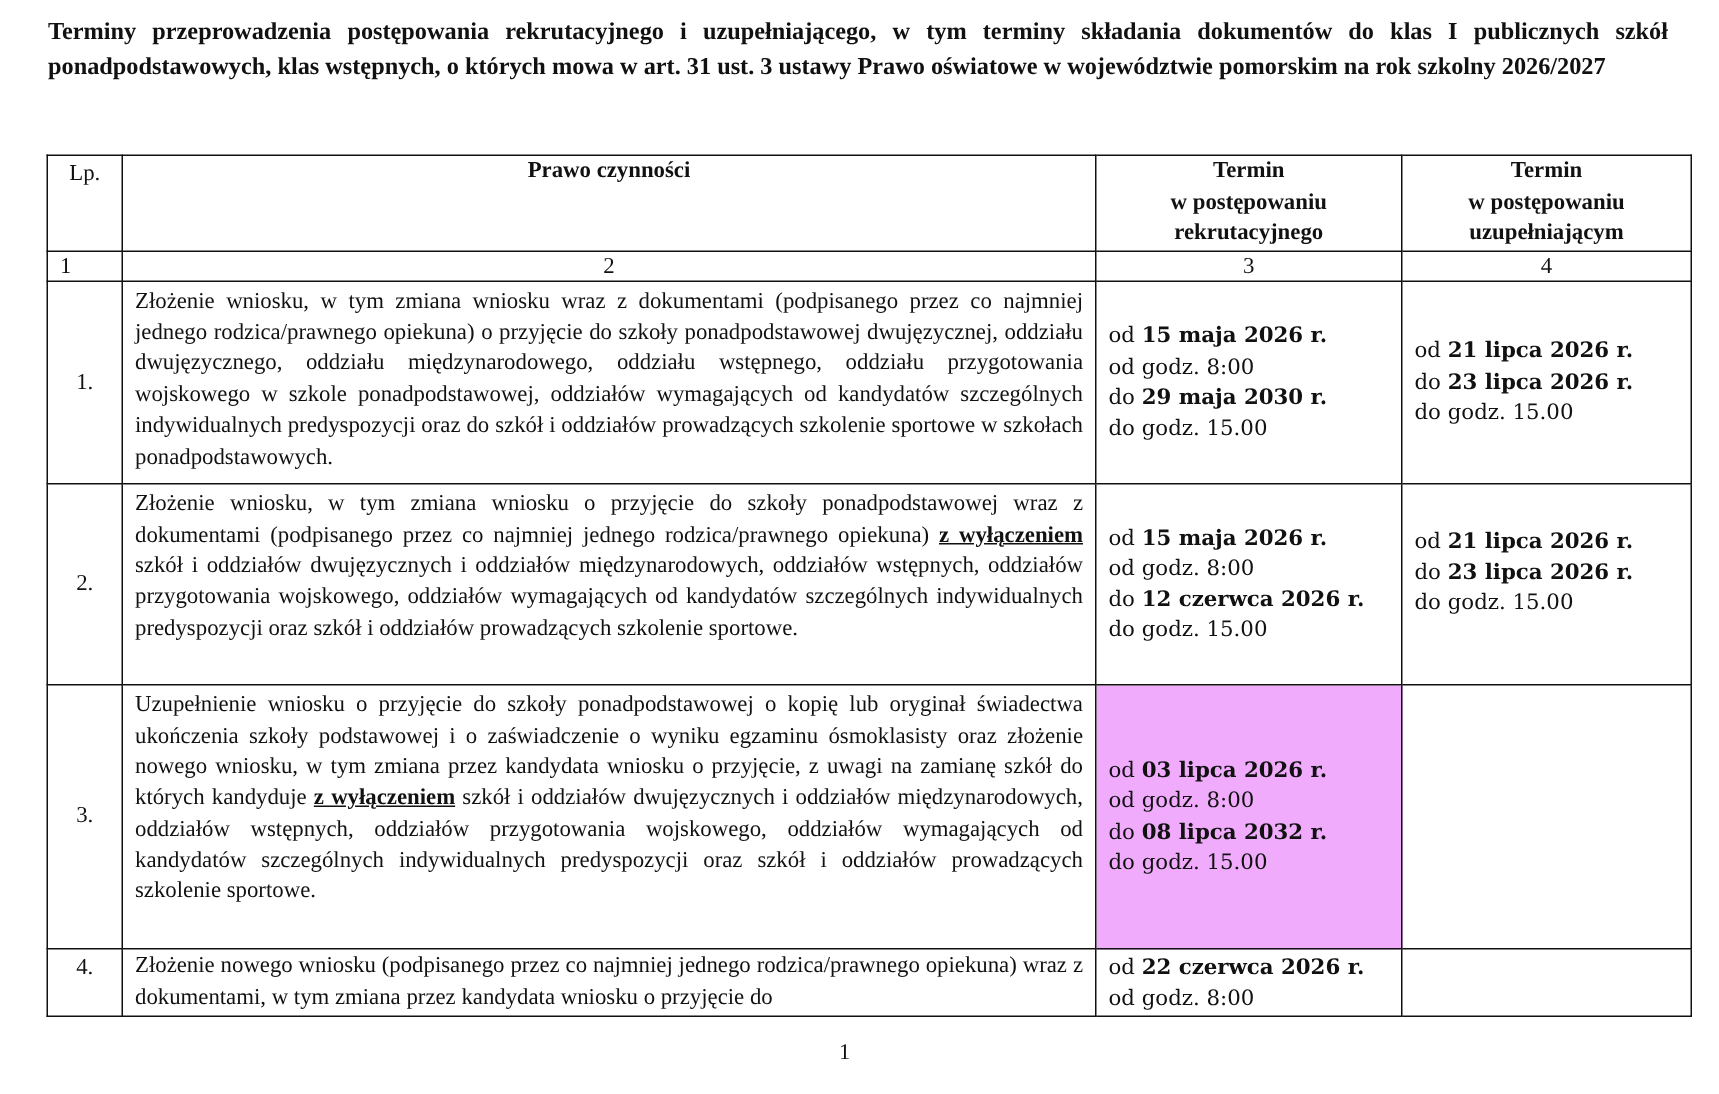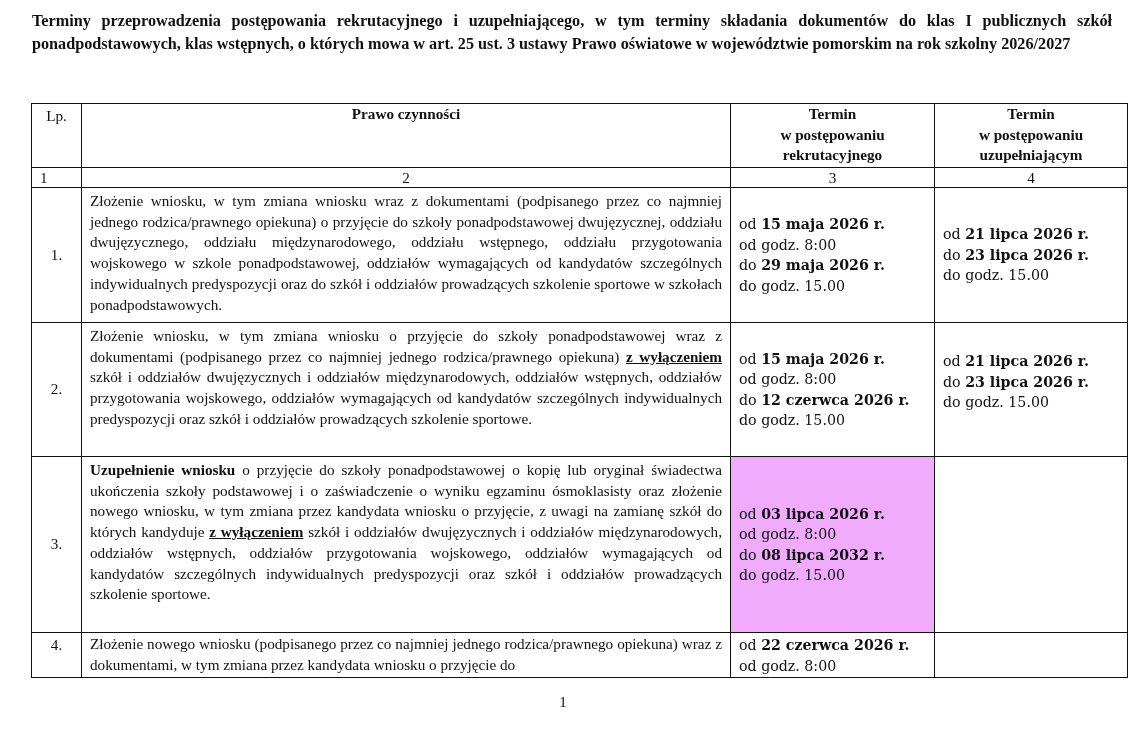--- a/index.html
+++ b/index.html
@@ -26,30 +26,30 @@
   .hdr-row th.rodzaj { font-weight: bold; }
   .num-row { height: 20px; }
   .num-row td { text-align: center; line-height: 19px; }
   .num-row td.first { text-align: left; padding-left: 8px; }
   .lpcell { text-align: center; vertical-align: middle !important; }
   .desc { padding: 3px 8px 2px 8px !important; text-align: justify; }
   .dates { vertical-align: middle !important; padding-left: 8px !important; font-family: "DejaVu Serif", "Liberation Serif", serif; font-size: 14.2px; line-height: 20.5px; }
   .dates b { font-weight: bold; }
   .green { background: #f0abfc; }
   .u { text-decoration: underline; font-weight: bold; margin-top: 16px; }
-  .b { font-weight: bold; }
+  .b { font-weight: normal; }
   .r1 { height: 135px; } .r2 { height: 134px; } .r3 { height: 176px; } .r4 { height: 45px; }
   .r4 .dates { vertical-align: top !important; padding-top: 2px; }
   .r4 .lpcell { vertical-align: top !important; padding-top: 2px; }
   .pagenum { position: absolute; left: 0; width: 1126px; top: 694px; text-align: center; font-size: 15px; }
 </style>
 </head>
 <body>
 
-<div class="title">Terminy przeprowadzenia postępowania rekrutacyjnego i uzupełniającego, w tym terminy składania dokumentów do klas I publicznych szkół ponadpodstawowych, klas wstępnych, o których mowa w art. 25 ust. 3 ustawy Prawo oświatowe w województwie pomorskim na rok szkolny 2026/2027</div>
+<div class="title">Terminy przeprowadzenia postępowania rekrutacyjnego i uzupełniającego, w tym terminy składania dokumentów do klas I publicznych szkół ponadpodstawowych, klas wstępnych, o których mowa w art. 31 ust. 3 ustawy Prawo oświatowe w województwie pomorskim na rok szkolny 2026/2027</div>
 
 <table class="grid">
   <colgroup>
       <col class="c1">
       <col class="c2">
       <col class="c3">
       <col class="c4">
     </colgroup>
   <tbody>
       <tr class="hdr-row">
@@ -72,21 +72,21 @@
     <td>3</td>
     <td>4</td>
   </tr>
 
   <tr class="r1">
     <td class="lpcell">1.</td>
     <td class="desc">Złożenie wniosku, w tym zmiana wniosku wraz z dokumentami (podpisanego przez co najmniej jednego rodzica/prawnego opiekuna) o przyjęcie do szkoły ponadpodstawowej dwujęzycznej, oddziału dwujęzycznego, oddziału międzynarodowego, oddziału wstępnego, oddziału przygotowania wojskowego w szkole ponadpodstawowej, oddziałów wymagających od kandydatów szczególnych indywidualnych predyspozycji oraz do szkół i oddziałów prowadzących szkolenie sportowe w szkołach ponadpodstawowych.</td>
     <td class="dates">
       <div><span>od </span><b>15 maja 2026 r.</b></div>
       <div><span>od godz. 8:00</span></div>
-      <div><span>do </span><b>29 maja 2026 r.</b></div>
+      <div><span>do </span><b>29 maja 2030 r.</b></div>
       <div><span>do godz. 15.00</span></div>
     </td>
     <td class="dates">
       <div><span>od </span><b>21 lipca 2026 r.</b></div>
       <div><span>do </span><b>23 lipca 2026 r.</b></div>
       <div><span>do godz. 15.00</span></div>
     </td>
   </tr>
 
   <tr class="r2">

